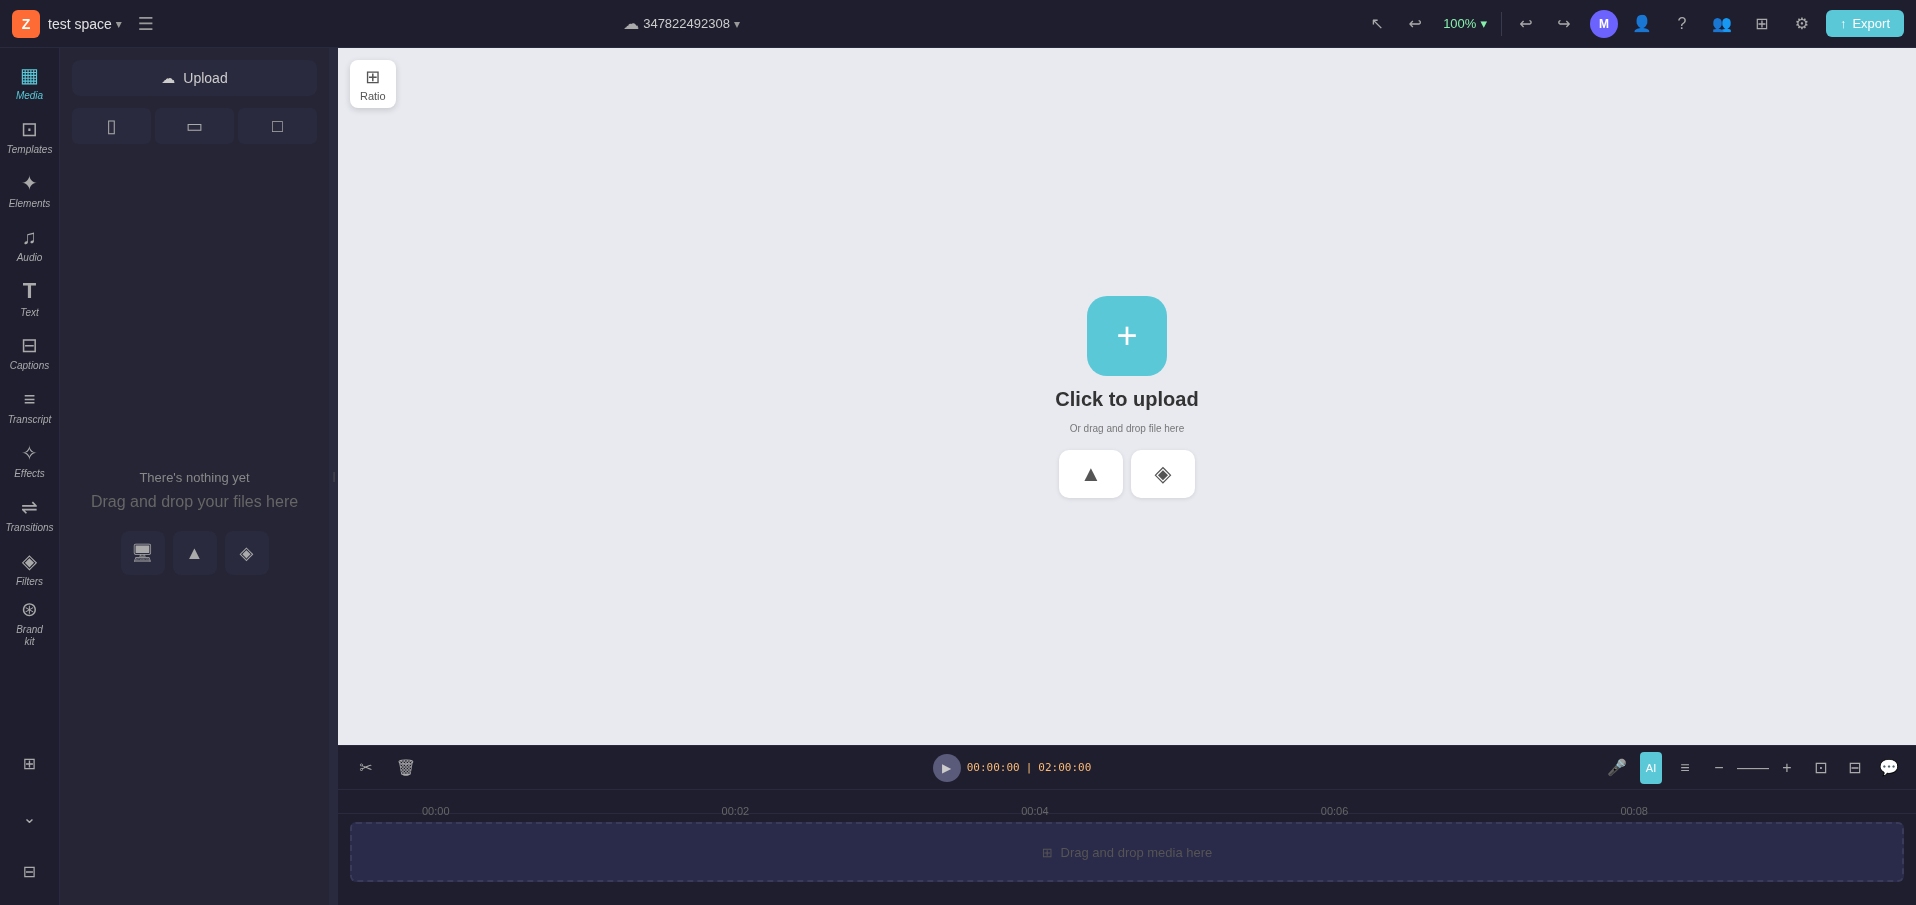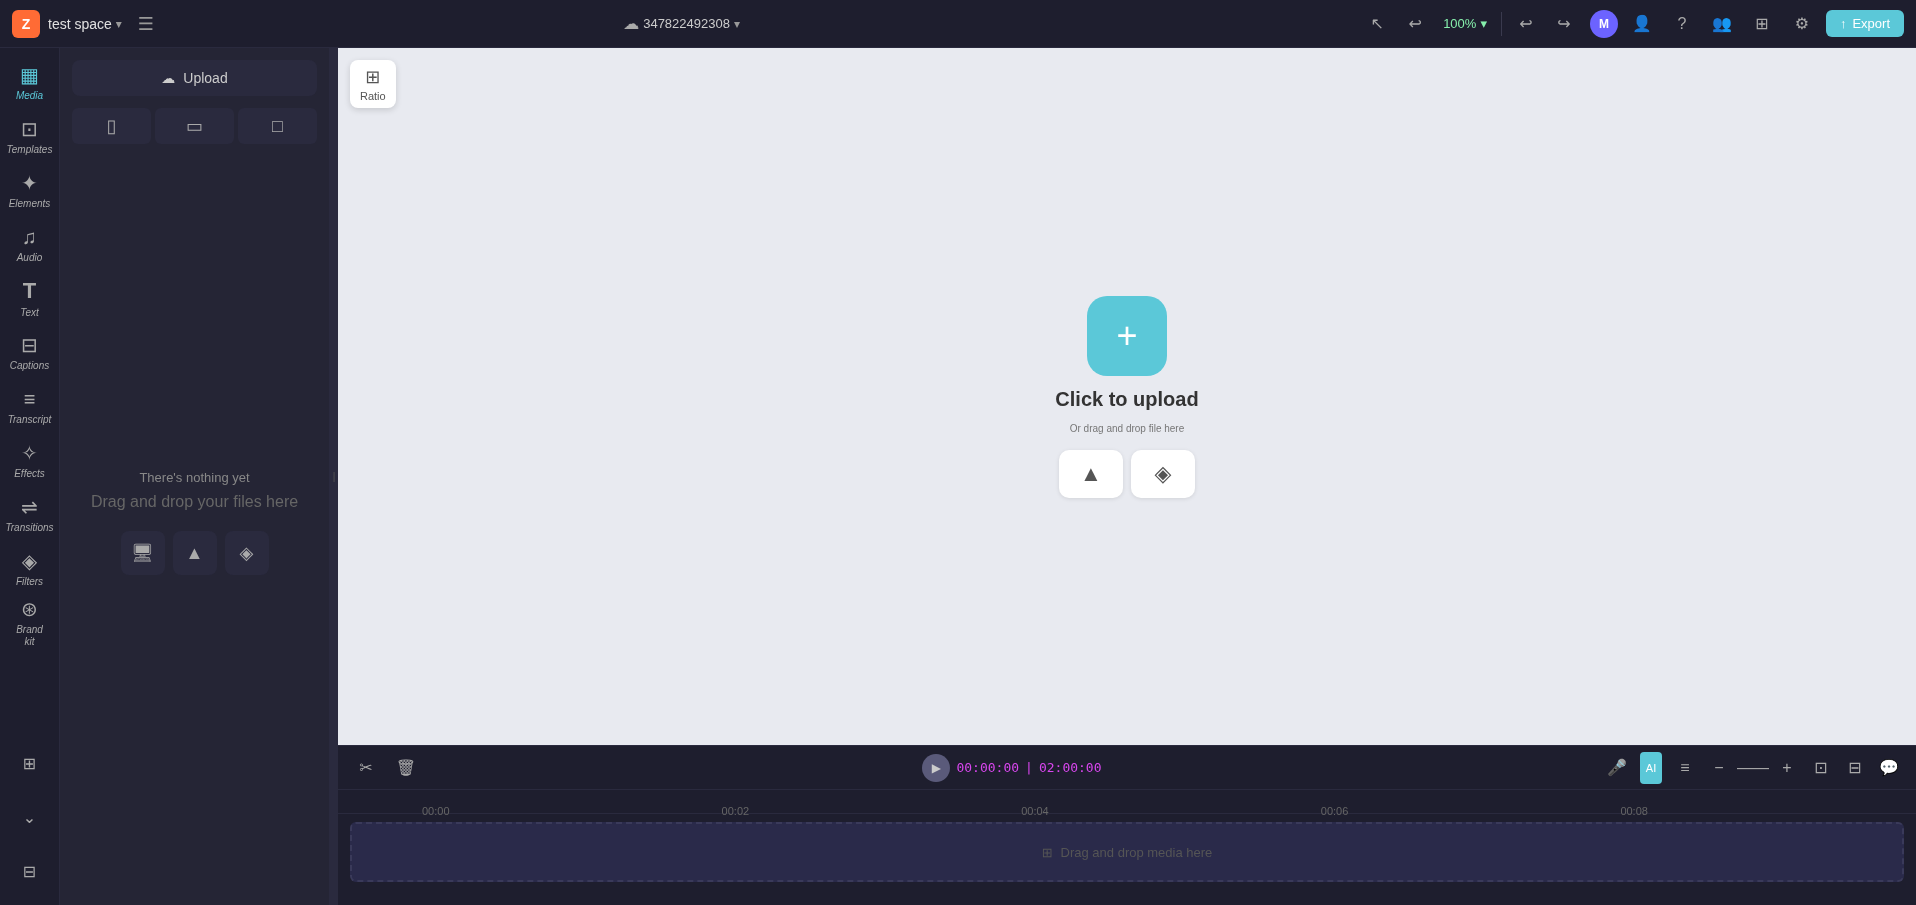--- a/index.html
+++ b/index.html
@@ -300,22 +300,22 @@
     }
     .play-btn {
       width: 28px; height: 28px;
       background: #5a5a7a;
       border-radius: 50%;
       border: none;
       display: flex; align-items: center; justify-content: center;
       color: #ccc; font-size: 12px; cursor: pointer;
     }
     .time-display {
-      font-size: 13px;
-      color: #d946ef;
+      font-size: 11px;
+      color: #fdba74;
       font-family: monospace;
     }
     .timeline-right {
       display: flex; align-items: center; gap: 4px;
     }
     .timeline-icon-btn {
       width: 30px; height: 30px;
       background: transparent; border: none;
       color: #aaa; cursor: pointer;
       display: flex; align-items: center; justify-content: center;

